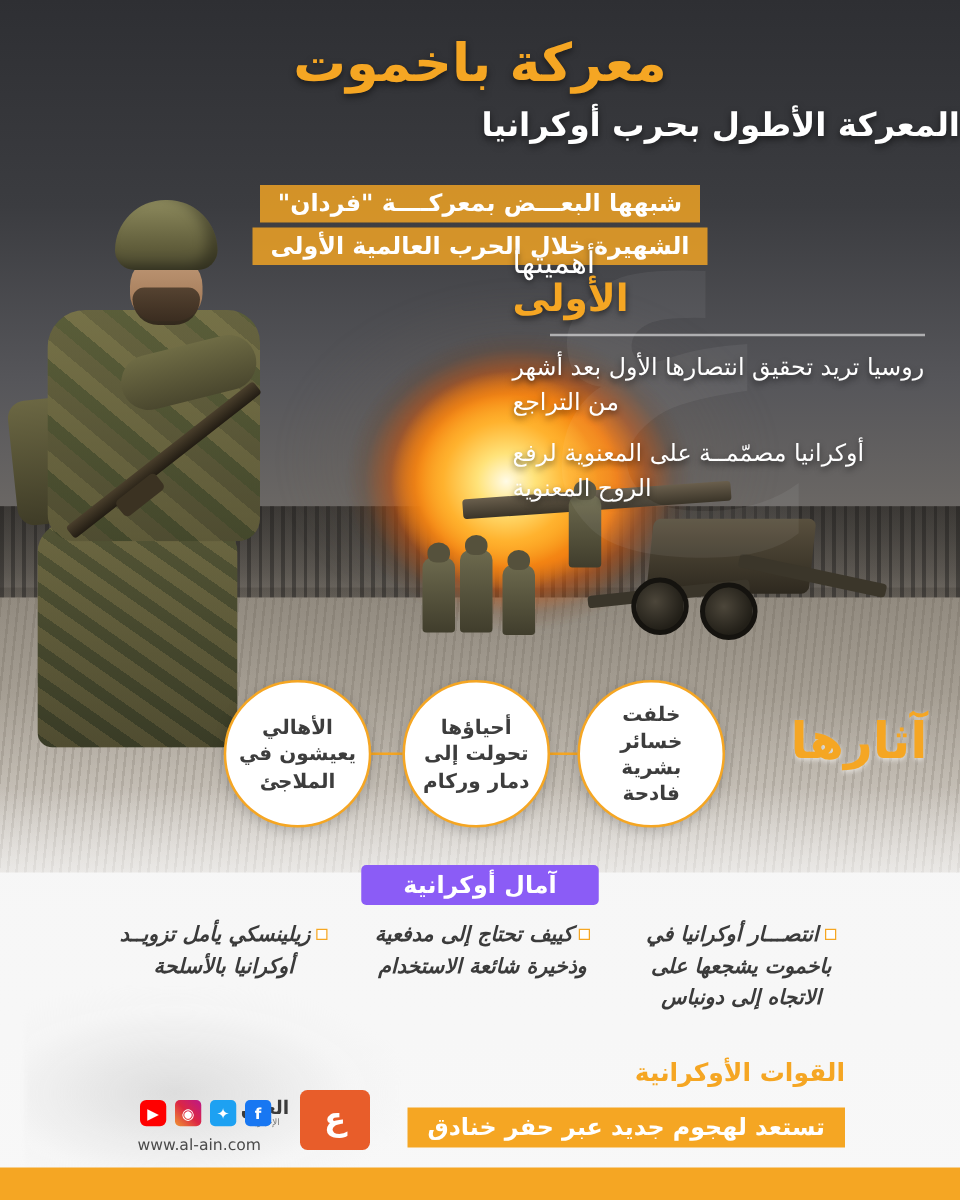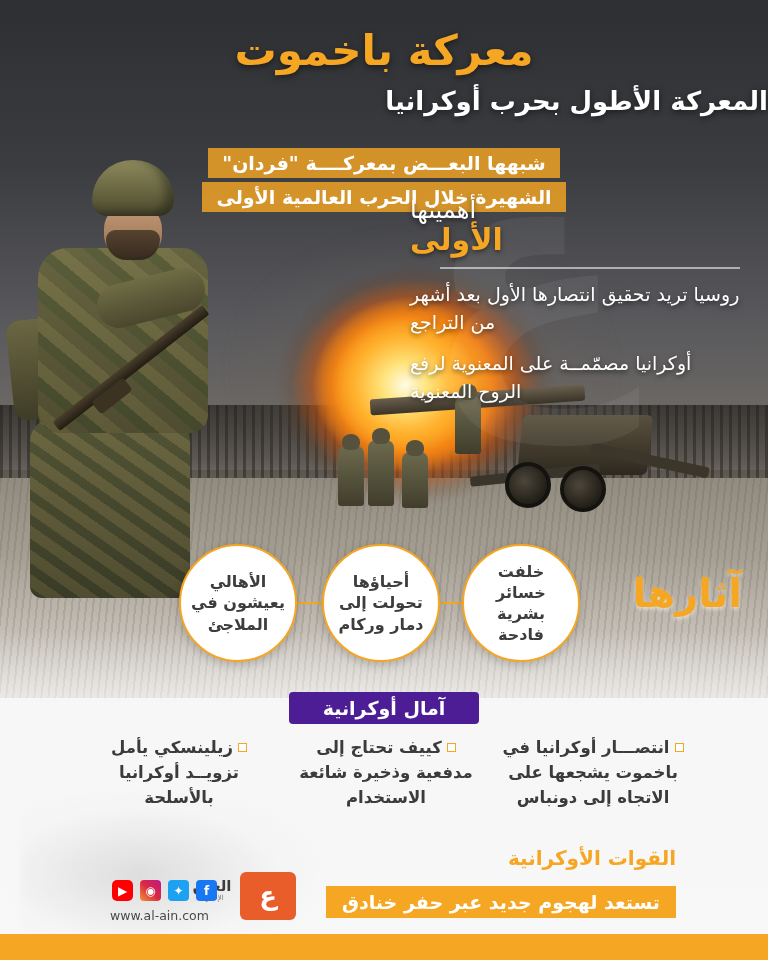--- a/index.html
+++ b/index.html
@@ -257,32 +257,32 @@
   .connector {
     position: absolute; top: 64px; height: 2px; background: #f5a623;
   }
   .conn1 { right: 118px; width: 24px; }
   .conn2 { right: 258px; width: 26px; }
 
   
   .hopes-badge {
     position: absolute; left: 0; right: 0; top: 692px; margin: 0 auto;
     width: 190px; height: 32px;
-    background: #4c1d95; color: #ffffff;
+    background: #8b5cf6; color: #ffffff;
     border-radius: 4px;
     display: flex; align-items: center; justify-content: center;
     font-size: 19px; font-weight: bold;
   }
   .hopes-cols {
     position: absolute; left: 86px; top: 736px; width: 600px;
     display: flex; flex-direction: row; justify-content: space-between; gap: 18px;
   }
   .hope {
     width: 186px; text-align: center;
-    font-size: 16.5px; color: #3b3b3b; line-height: 1.5; font-weight: bold;
+    font-size: 16.5px; color: #3b3b3b; line-height: 1.5; font-weight: bold; font-style: italic;
   }
   .hope .bullet {
     display: inline-block; width: 9px; height: 9px;
     border: 1.6px solid #f5a623; background: #fff;
     margin-left: 5px; vertical-align: 1px;
   }
 
   
   .forces-title {
     position: absolute; right: 92px; top: 846px;

